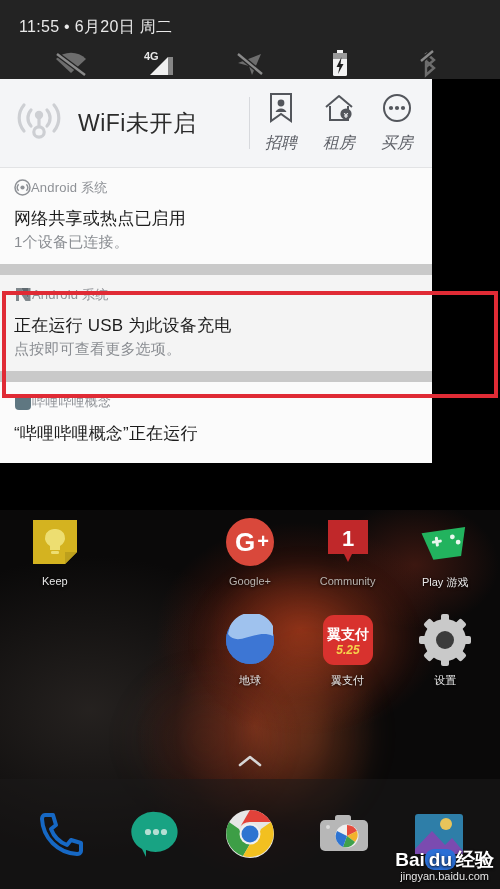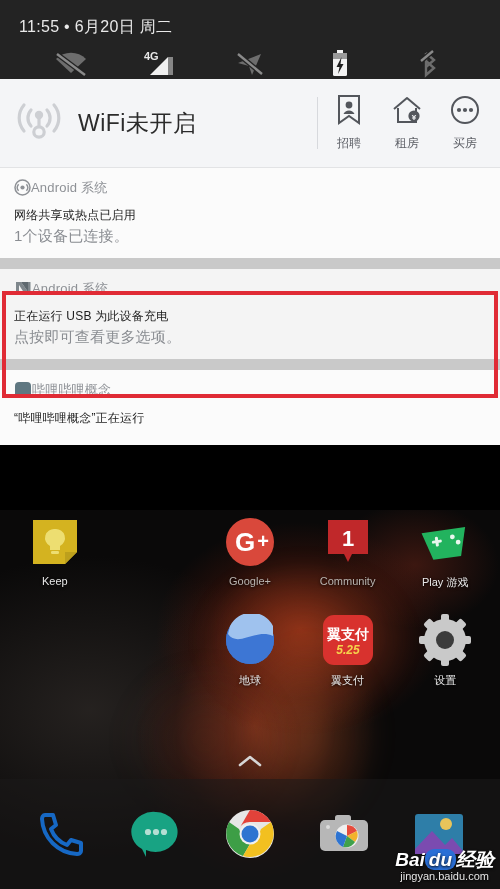--- a/index.html
+++ b/index.html
@@ -19,48 +19,48 @@
     color:#e9e9e9; font-size:16px; letter-spacing:.3px;
     padding:17px 0 0 19px; white-space:nowrap;
   }
   .sb-icons{
     display:flex; align-items:center; justify-content:space-around;
     padding:3px 26px 0 26px; height:48px;
   }
   .sb-ic{ width:44px; height:34px; display:flex; align-items:center; justify-content:center; }
 
   
-  #shade{ width:500px; background:#1d4ed8; }
+  #shade{ width:432px; background:#1d4ed8; }
   .qs-header{
     background:#f4f5f7; height:89px;
     display:flex; align-items:center; padding:0 6px 0 14px;
     border-bottom:1px solid #e2e3e5;
   }
   .qs-wifi{ display:flex; align-items:center; flex:1 1 auto; }
   .qs-wifi-label{
     font-size:23px; color:#2b2b2b; margin-left:14px; letter-spacing:.5px;
   }
   .qs-divider{ width:1px; height:52px; background:#d7d9dd; margin-right:2px; }
   .qs-shortcuts{ display:flex; align-items:center; }
   .qs-sc{
     width:58px; display:flex; flex-direction:column;
     align-items:center; justify-content:center; gap:5px;
   }
-  .qs-sc-label{ font-size:12px; color:#5c5f66; }
+  .qs-sc-label{ font-size:16px; color:#5c5f66;font-style:italic; }
 
   .notif-list{ background:#c9c9c9; padding-top:0; }
   .notif{
     background:#fbfbfb; padding:11px 0 12px 0; margin-bottom:2px;
     position:relative;
   }
   .notif.highlight{ background:#f4f4f4; }
   .notif-app{ display:flex; align-items:flex-start; padding:0 0 3px 14px; gap:0; }
   .notif-app-name{ font-size:13px; color:#8e9196; letter-spacing:.2px; }
   .notif-title{
-    font-size:12px; color:#1c1c1c; padding:4px 2px 0 14px; letter-spacing:.2px;
+    font-size:17px; color:#1c1c1c; padding:4px 2px 0 14px; letter-spacing:.2px;
   }
   .notif-text{
     font-size:15px; color:#8a8d92; padding:3px 22px 0 14px; letter-spacing:.2px;
   }
   .notif-gap{ height:9px; background:#c9c9c9; }
 
   #redbox{
     position:absolute; left:2px; top:291px; width:496px; height:107px;
     border:4px solid #e02b35; pointer-events:none; z-index:40;
   }
@@ -100,21 +100,21 @@
     background:rgba(28,26,25,.55);
     display:flex; align-items:center; justify-content:space-around;
     padding:0 14px; z-index:6;
   }
   .dock-ic{ width:54px; height:54px; position:relative; }
 
   .watermark{
     position:absolute; right:6px; bottom:6px; z-index:30;
     text-align:center; line-height:1.15;
   }
-  .wm-main{ font-size:19px; font-weight:bold; color:#fff; text-shadow:0 1px 3px #000;font-style:italic; }
+  .wm-main{ font-size:19px; font-weight:bold; color:#fff; text-shadow:0 1px 3px #000; }
   .wm-sub{ font-size:11px; color:#e6e6e6; text-shadow:0 1px 2px #000; }
   .wm-du{ background:#2a6fd6; color:#fff; border-radius:9px; padding:0 4px; }
 </style>
 </head>
 <body>
 
 <div id="statusbar">
   <div class="sb-time">
     <span>11:55</span>
     <span>•</span>

